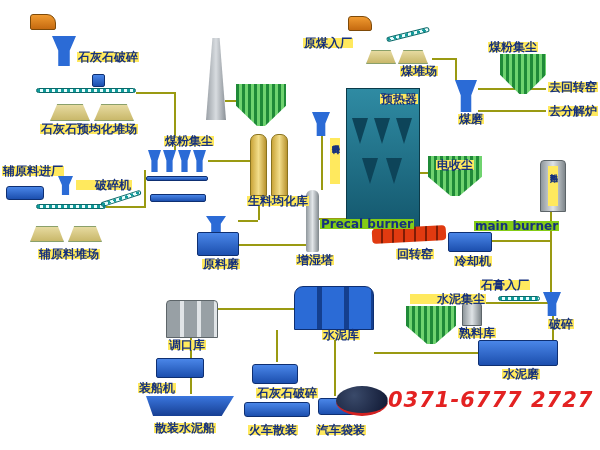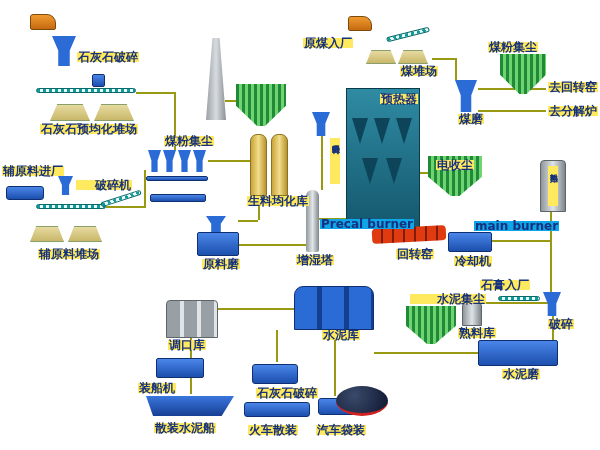--- a/index.html
+++ b/index.html
@@ -2,21 +2,21 @@
 <html><head>
 <meta charset="utf-8">
 <style>
   html,body{margin:0;padding:0;background:#fff;}
   #stage{position:relative;width:600px;height:450px;background:#ffffff;overflow:hidden;
          font-family:"DejaVu Sans",sans-serif;}
   .node{position:absolute;box-sizing:border-box;z-index:2;}
   .label,.label-w{font-size:12px;line-height:10px;font-weight:bold;white-space:nowrap;
          z-index:6;padding:0 1px;text-align:right;}
   .label{background:#ffe95e;color:#16317d;}
-  .label-w{background:#0ea5e9;color:#16317d;}
+  .label-w{background:#84cc16;color:#16317d;}
   .vlabel{writing-mode:vertical-rl;font-size:8px;font-weight:bold;background:#ffe95e;
          color:#16317d;z-index:6;padding:1px 0;line-height:10px;}
   .machine{background:linear-gradient(180deg,#4a86e8,#1c4fae);border:1px solid #0e2f72;border-radius:2px;}
   .funnel{background:#2b6bd6;clip-path:polygon(0 0,100% 0,74% 48%,74% 100%,26% 100%,26% 48%);}
   .trap{background:linear-gradient(180deg,#e6daa0,#c9b86a);border:1px solid #8aa06a;
          clip-path:polygon(18% 0,82% 0,100% 100%,0 100%);}
   .dust{background:repeating-linear-gradient(90deg,#1f8a38 0 3px,#6fd36f 3px 6px);
          clip-path:polygon(0 0,100% 0,100% 52%,58% 100%,42% 100%,0 52%);}
   .chimney{background:linear-gradient(90deg,#9aa0a6,#d8dce0,#8a9096);
          clip-path:polygon(32% 0,68% 0,100% 100%,0 100%);}
@@ -39,20 +39,21 @@
   .globe{background:radial-gradient(circle at 35% 35%,#3a4a6a,#0d1530);border-radius:50%;
          border-bottom:3px solid #d22222;z-index:8;}
   .wmtext{position:absolute;left:388px;top:388px;z-index:9;font-style:italic;font-weight:bold;
          font-size:21px;color:#e32222;letter-spacing:1px;white-space:nowrap;
          text-shadow:-1px -1px 0 #fff,1px -1px 0 #fff,-1px 1px 0 #fff,1px 1px 0 #fff,2px 2px 0 #fff;}
 </style>
 </head>
 <body>
 
 <div id="stage">
+  <div class="wmtext">0371-6777 2727</div>
 <div class="node excavator" style="left: 30px; top: 14px; width: 26px; height: 16px;"></div>
     <div class="node funnel" style="left: 52px; top: 36px; width: 24px; height: 30px;"></div>
     <div class="node label" style="left: 77px; top: 52px;">石灰石破碎</div>
     <div class="node machine" style="left: 92px; top: 74px; width: 13px; height: 13px;"></div>
     <div class="node conv" style="left: 36px; top: 88px; width: 100px; height: 5px;"></div>
     <div class="node trap" style="left: 50px; top: 104px; width: 40px; height: 17px;"></div>
     <div class="node trap" style="left: 94px; top: 104px; width: 40px; height: 17px;"></div>
     <div class="node label" style="left: 40px; top: 124px;">石灰石预均化堆场</div>
     <div class="node label" style="left: 2px; top: 166px;">辅原料进厂</div>
     <div class="node truck" style="left: 6px; top: 186px; width: 38px; height: 14px;"></div>

